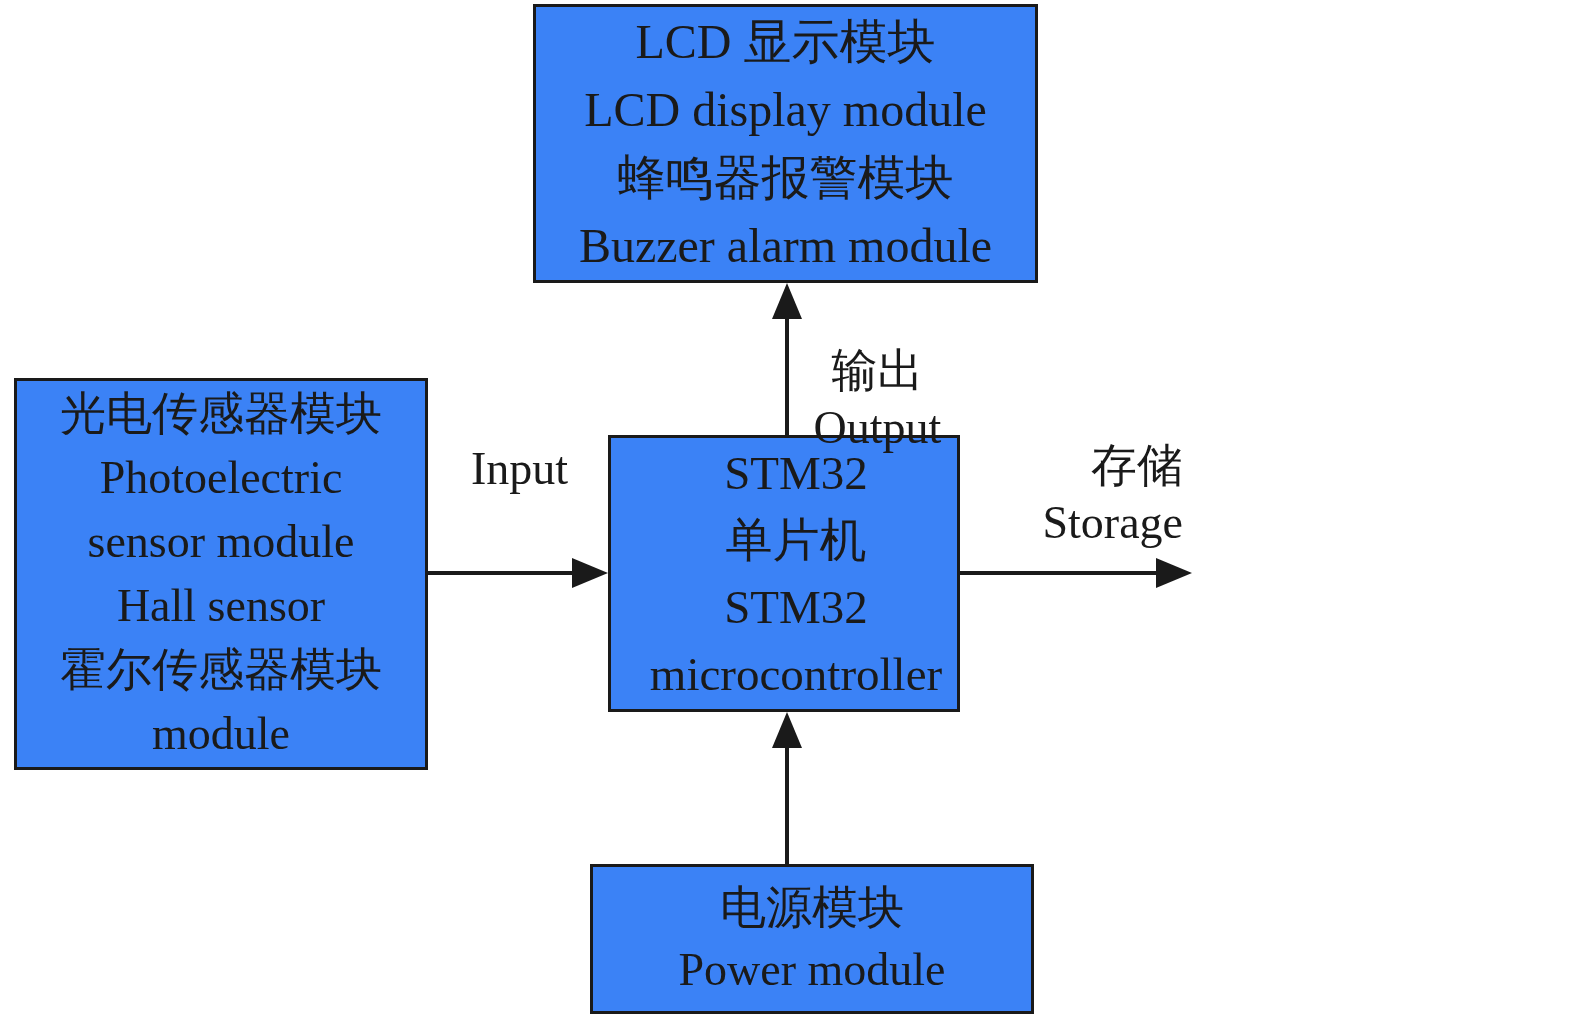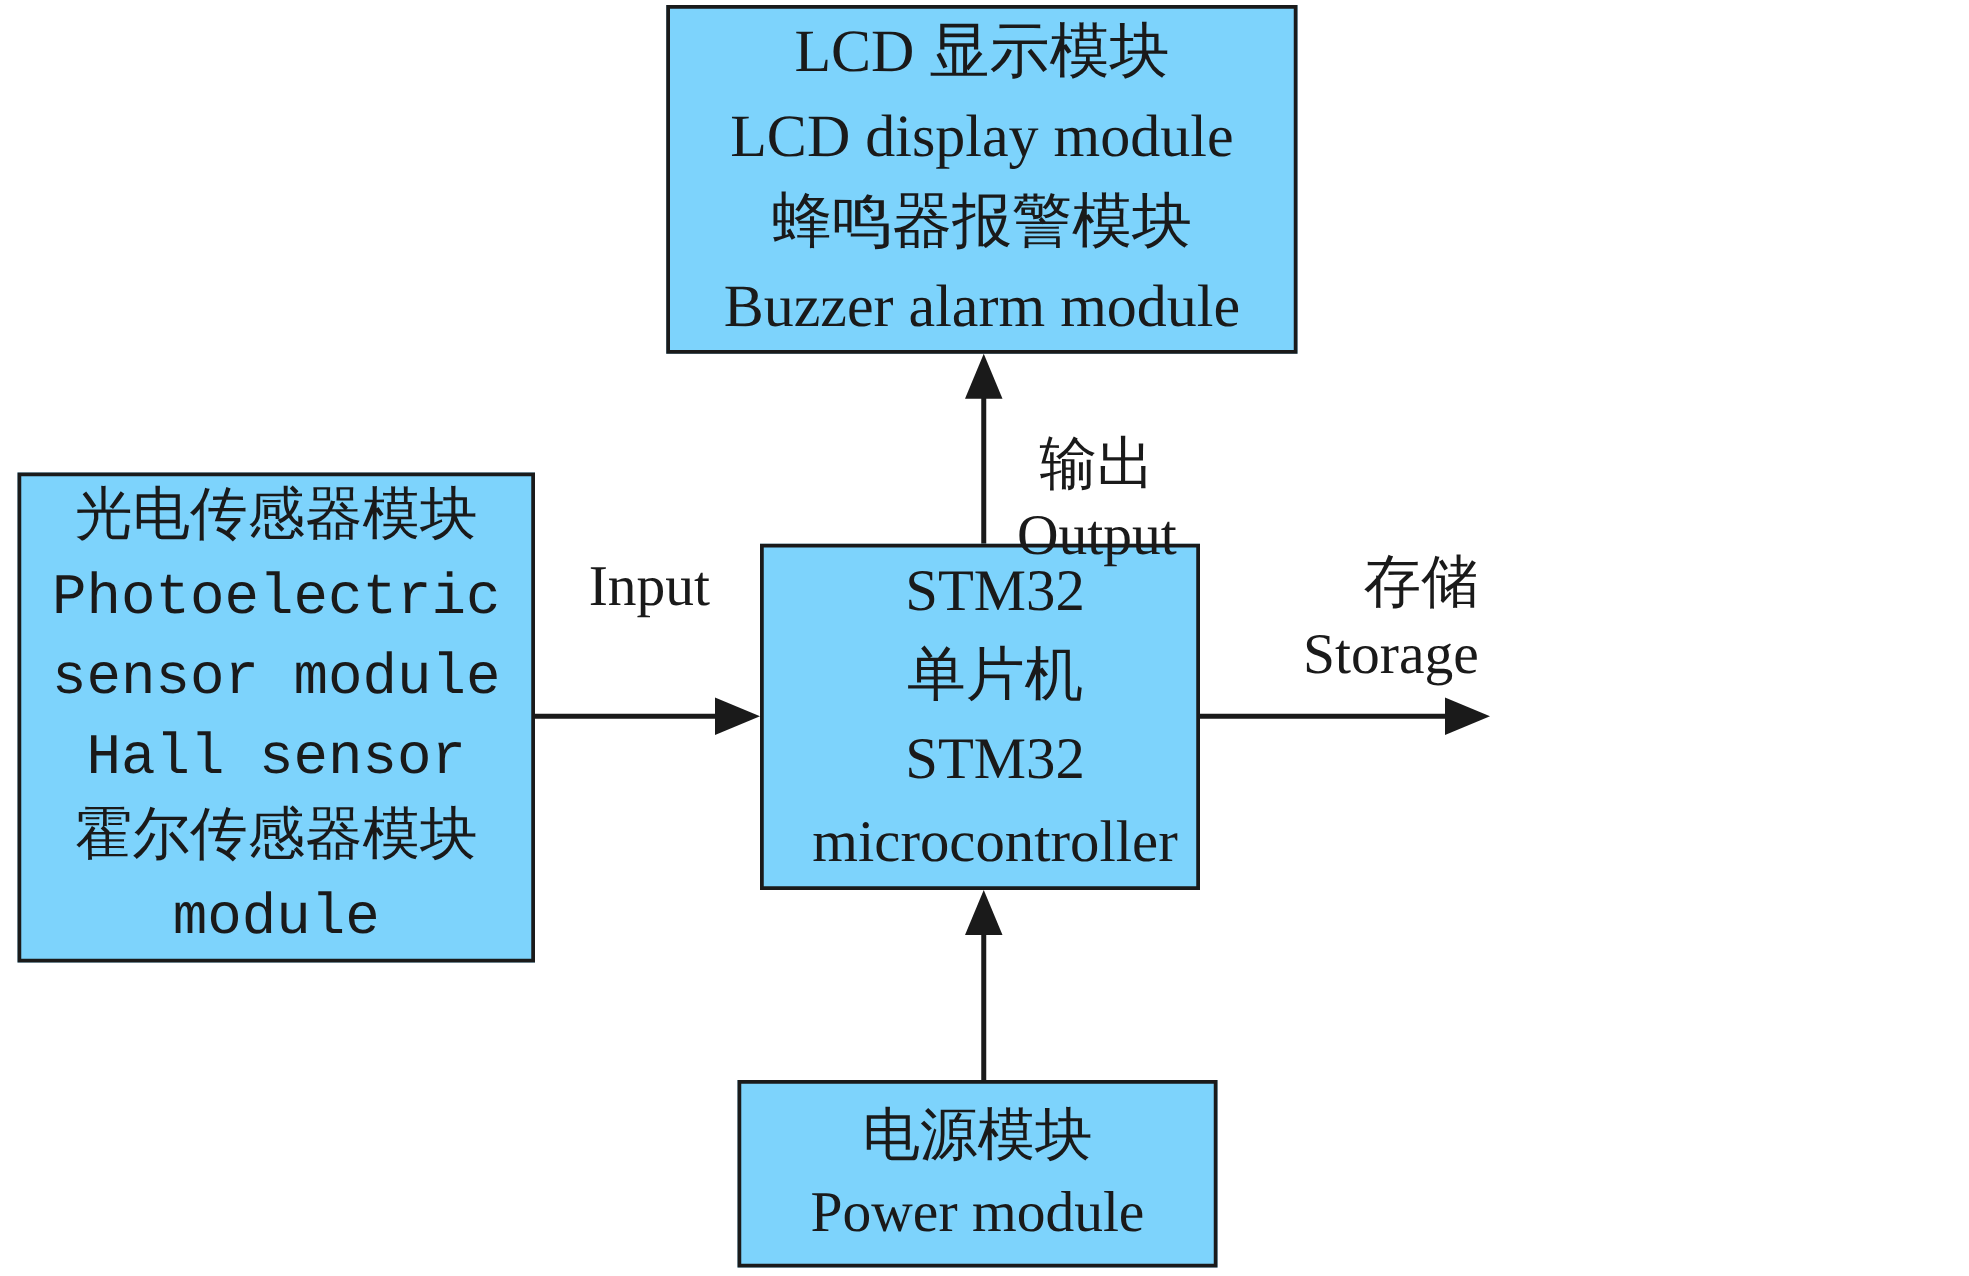--- a/index.html
+++ b/index.html
@@ -12,49 +12,49 @@
     width: 1575px;
     height: 1021px;
     background: #ffffff;
     font-family: "Liberation Serif", "DejaVu Serif", serif;
     color: #1a1a1a;
     overflow: hidden;
   }
   .box {
     position: absolute;
     border: 3px solid #1a1a1a;
-    background: #7dd3fc;
+    background: #3b82f6;
     display: flex;
     flex-direction: column;
     align-items: center;
     justify-content: center;
     text-align: center;
     box-sizing: border-box;
   }
   .box .line {
     white-space: nowrap;
   }
   .box-lcd {
     left: 533px; top: 4px; width: 505px; height: 279px;
     font-size: 48px; line-height: 68px;
   }
   .box-sensor {
     left: 14px; top: 378px; width: 414px; height: 392px;
-    font-size: 46px; line-height: 64px; font-family: Liberation Mono, monospace;
+    font-size: 46px; line-height: 64px;
   }
   .box-mcu {
     left: 608px; top: 435px; width: 352px; height: 277px;
     font-size: 47px; line-height: 67px; padding-left: 24px;
   }
   .box-storage {
     left: 1192px; top: 498px; width: 353px; height: 150px;
     font-size: 46px; line-height: 62px;
   }
   .box-power {
-    left: 590px; top: 864px; width: 384px; height: 150px;
+    left: 590px; top: 864px; width: 444px; height: 150px;
     font-size: 46px; line-height: 62px;
   }
   .arrow-layer {
     position: absolute;
     left: 0; top: 0;
     width: 1575px;
     height: 1021px;
     pointer-events: none;
   }
   .flow-label {

